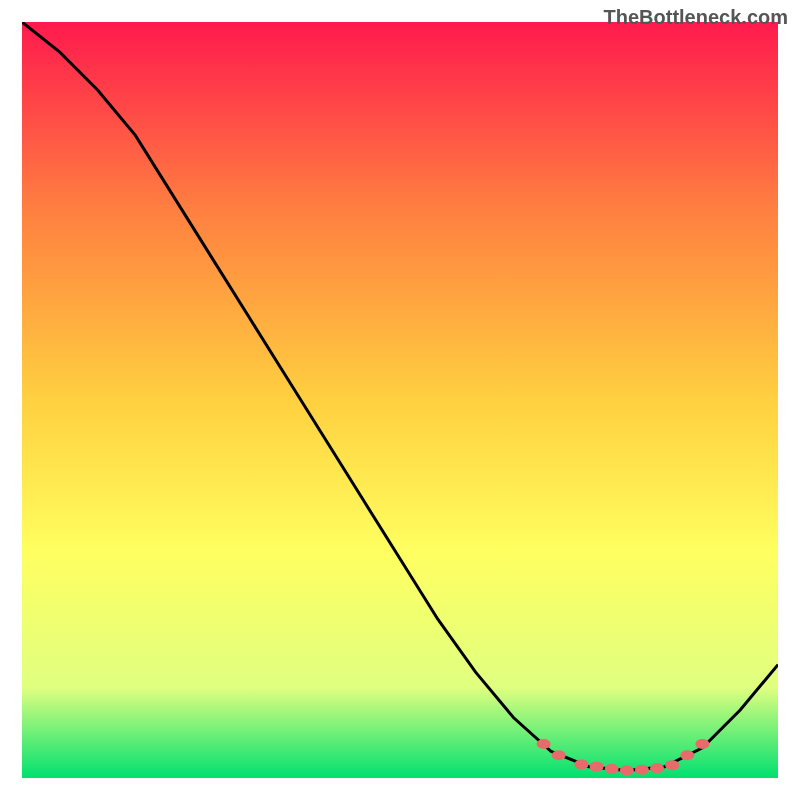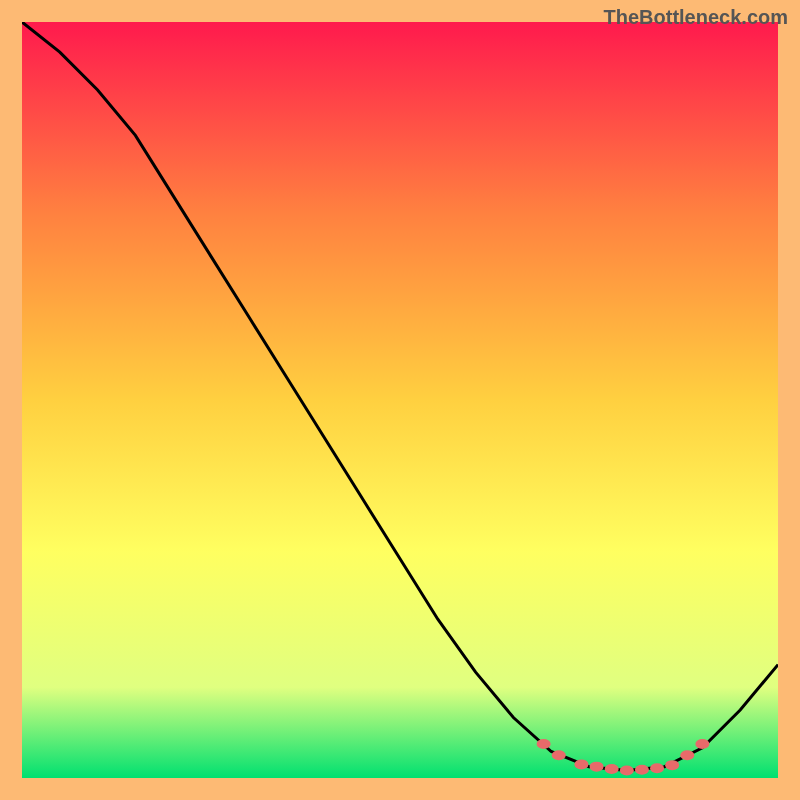--- a/index.html
+++ b/index.html
@@ -8,21 +8,21 @@
     background: #000;
     width: 800px;
     height: 800px;
     overflow: hidden;
     font-family: Arial, sans-serif;
   }
   .container {
     position: relative;
     width: 800px;
     height: 800px;
-    background: #fdba74;
+    background: #ffffff;
   }
   .watermark {
     position: absolute;
     top: 6px;
     right: 12px;
     color: #555;
     font-size: 20px;
     font-weight: 600;
     z-index: 10;
   }

